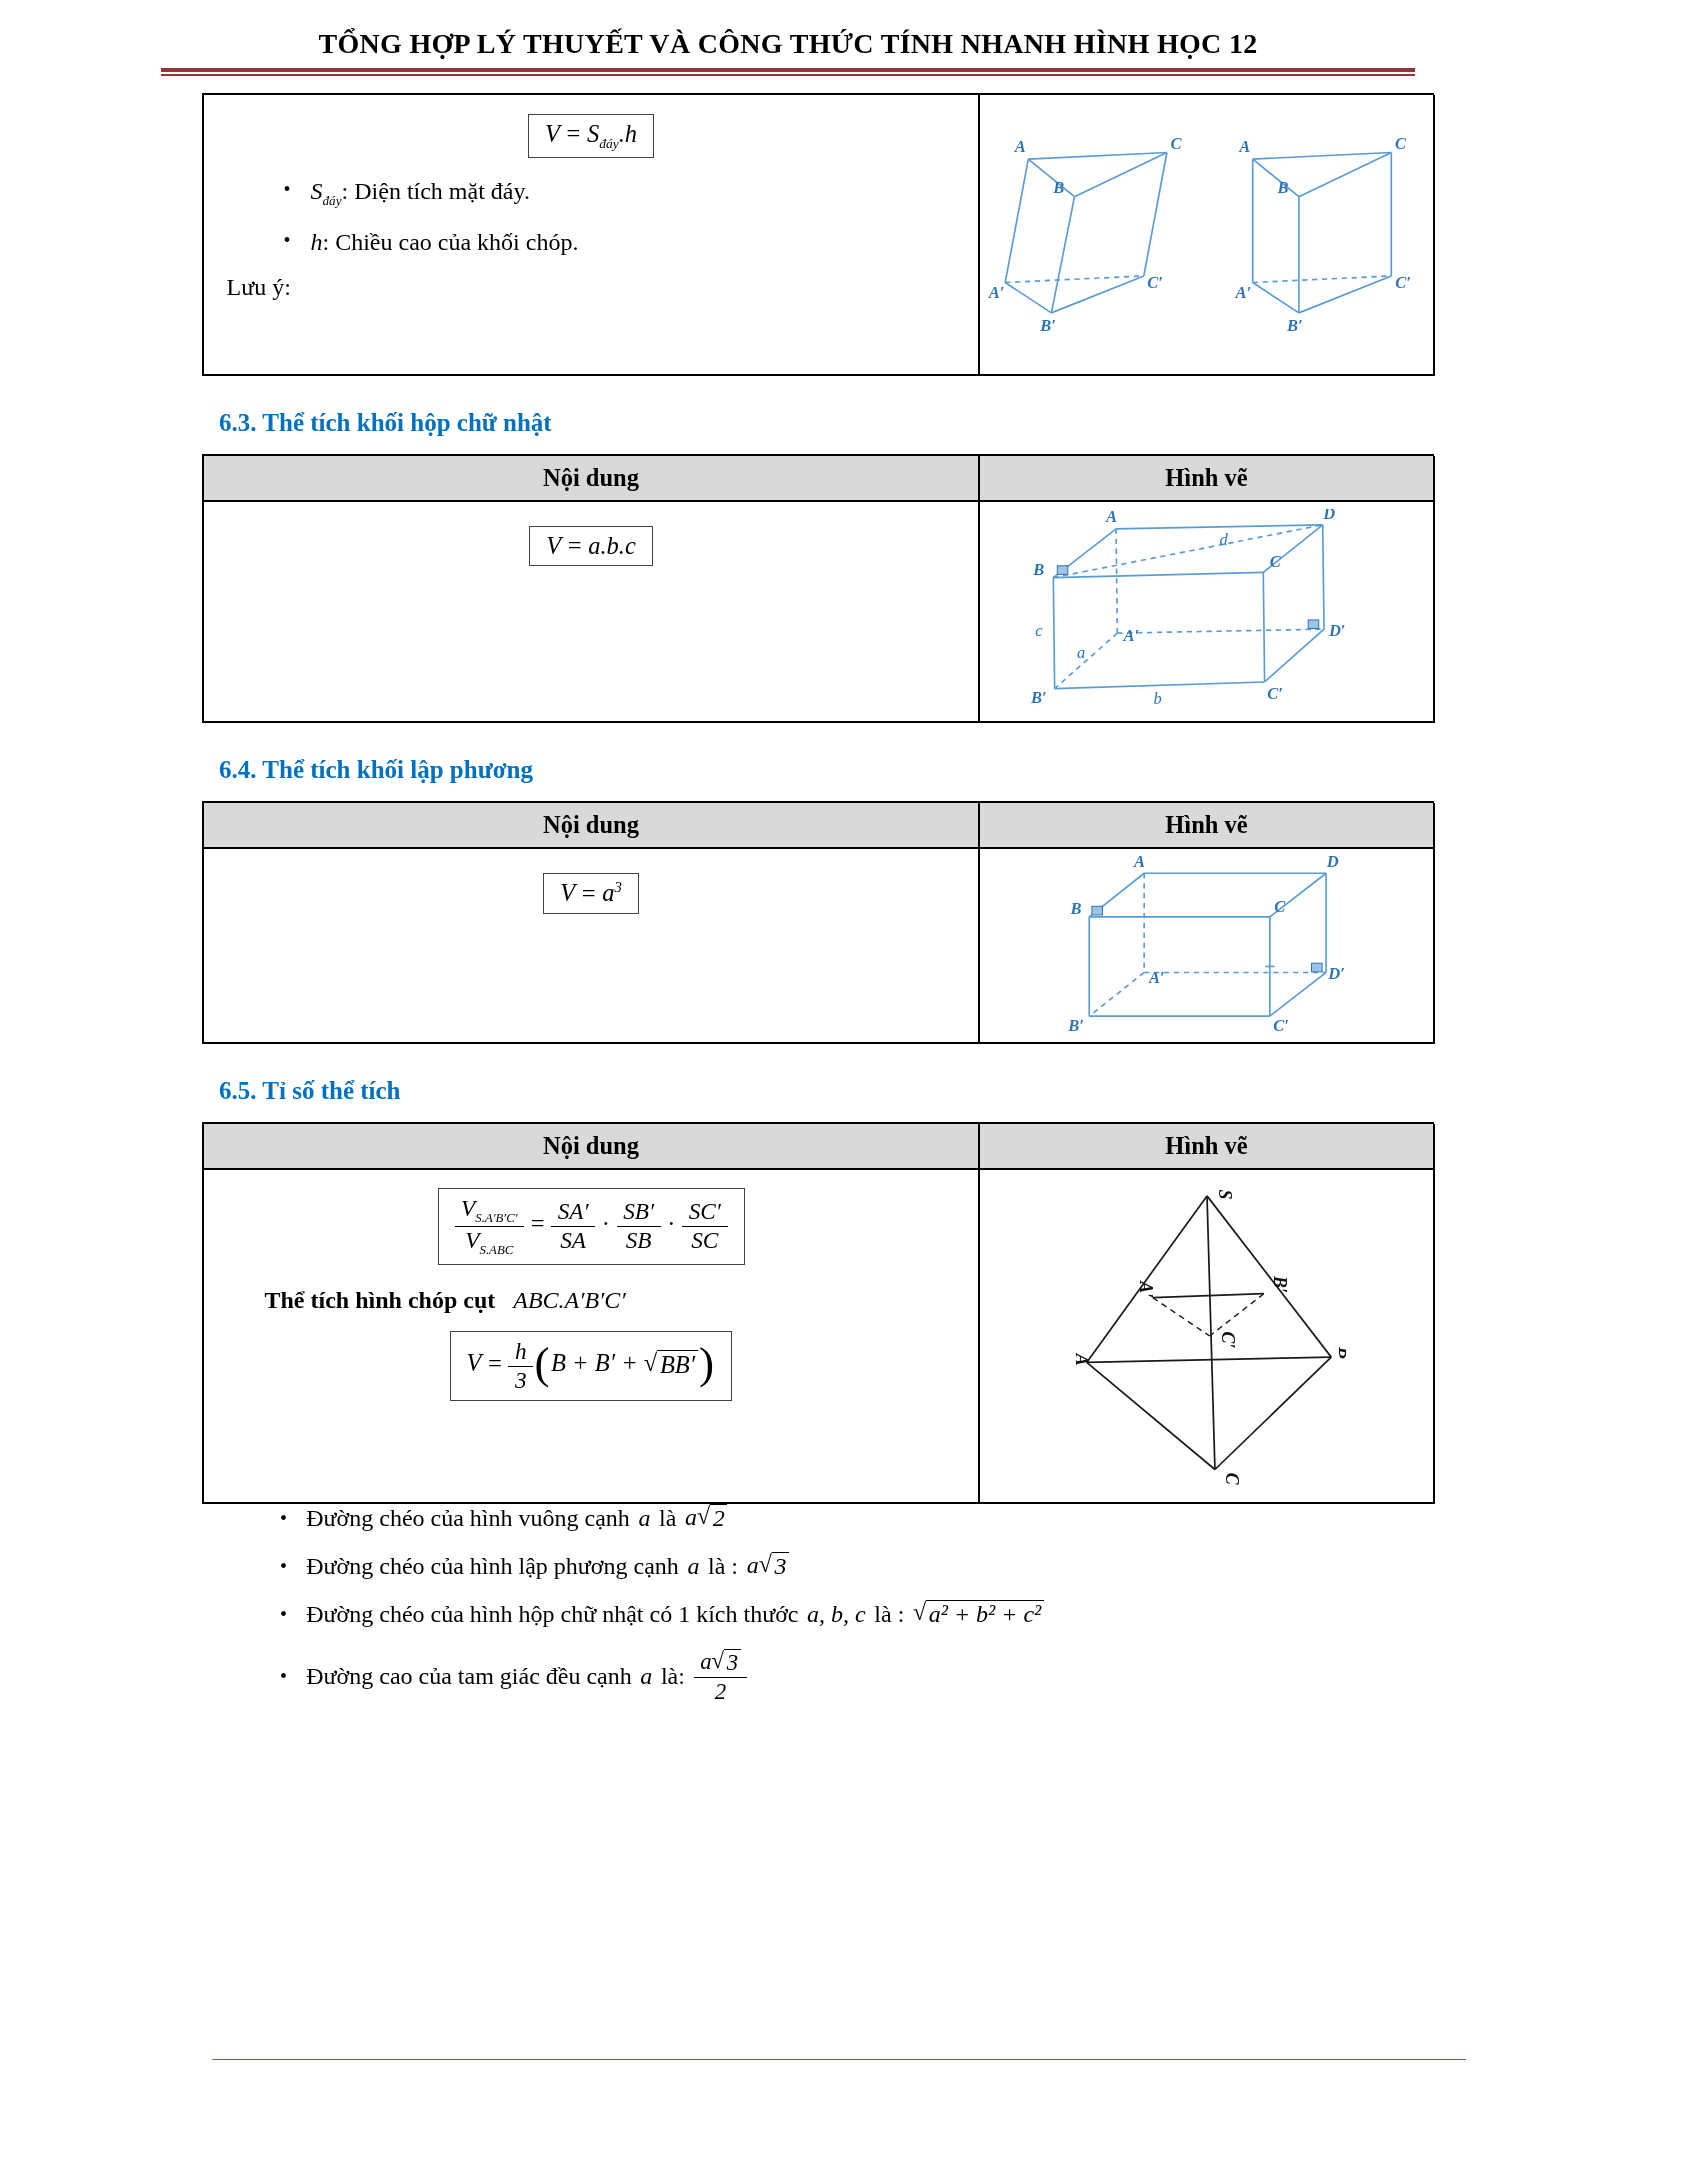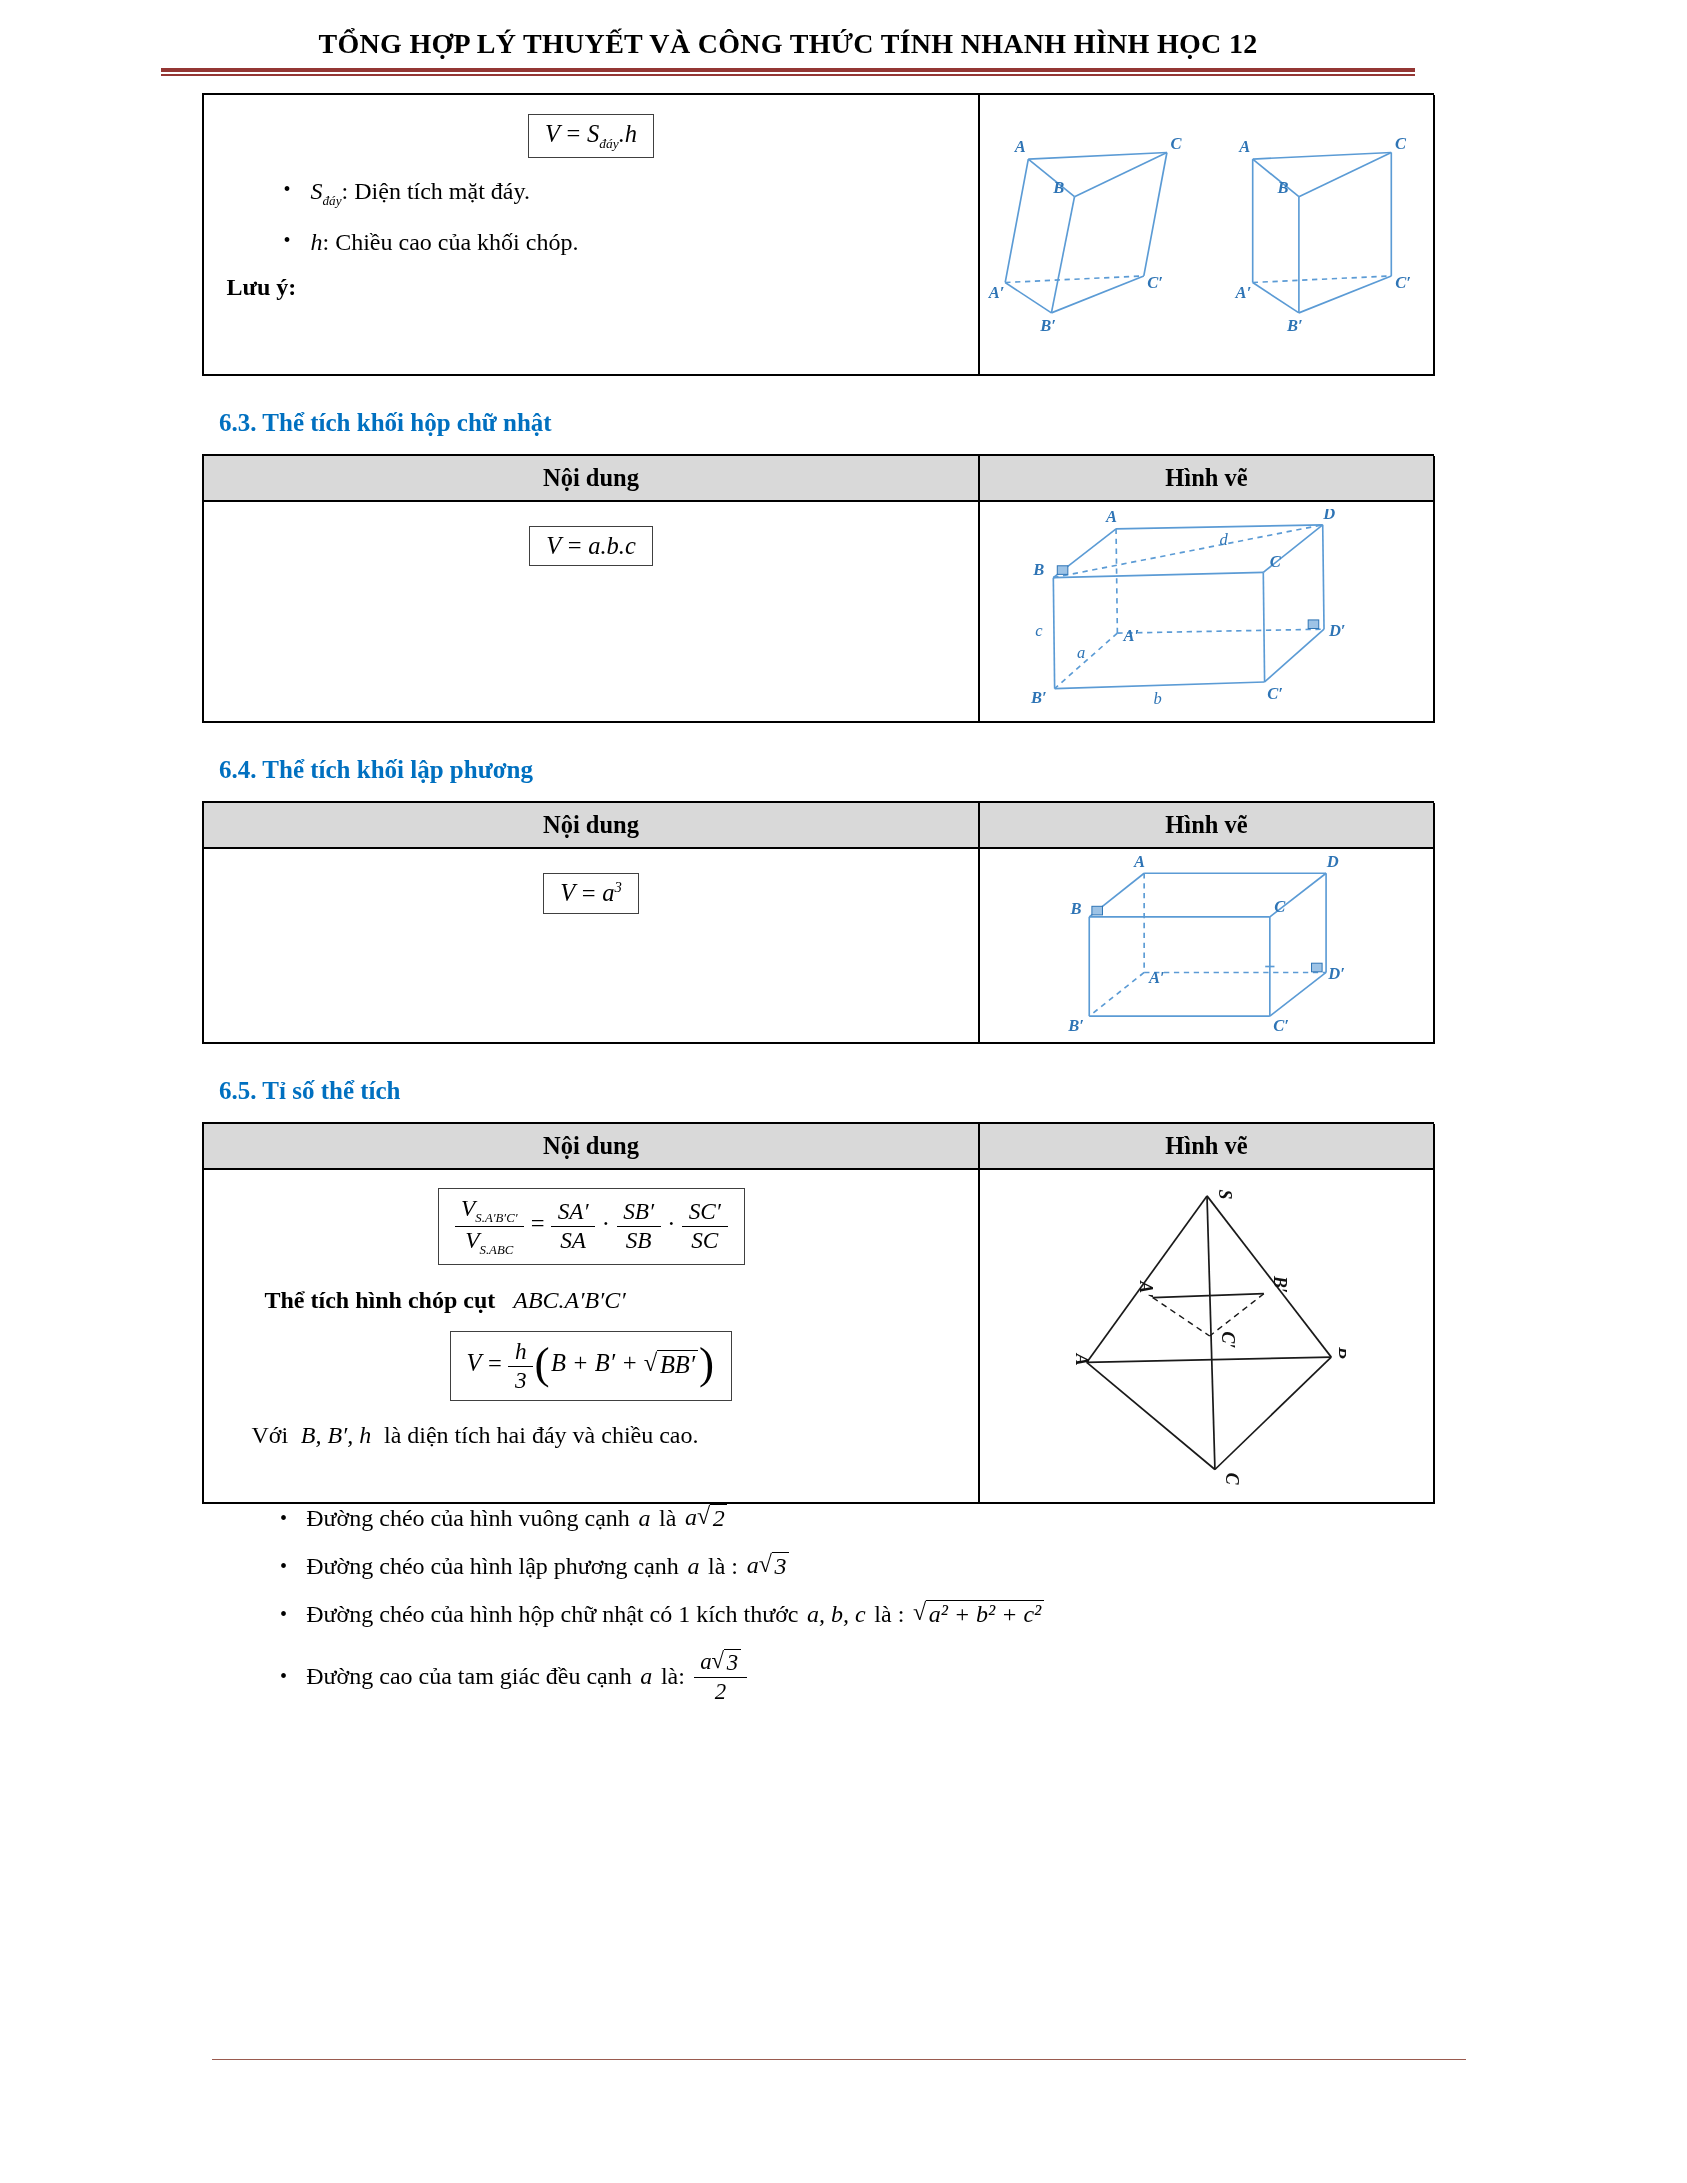--- a/index.html
+++ b/index.html
@@ -30,21 +30,21 @@
   .frac{display:inline-block;vertical-align:middle;text-align:center;line-height:1.15;font-size:.95em}
   .frac .num{display:block;border-bottom:1.7px solid #000;padding:0.7px 6.6px}
   .frac .den{display:block;padding:0.7px 6.6px}
   .sqrt{display:inline-flex;align-items:flex-start;white-space:nowrap}
   .rsign{font-style:normal;transform:translateY(-0.7px)}
   .rad{border-top:1.7px solid #000;padding:0 2.6px;font-style:italic}
   .bp{font-size:1.85em;font-style:normal;vertical-align:middle;line-height:0;position:relative;top:-2.6px;margin:0 1.3px}
   
   .brow{display:flex;align-items:baseline;margin:20px 0 0 61px;font-size:24px}
   .brow .bullet{margin-right:20px;font-size:20px;transform:translateY(-2.6px)}
-  .note-label{font-weight:bold;margin:18.5px 0 0 4px;font-size:24px}
+  .note-label{font-weight:normal;margin:18.5px 0 0 4px;font-size:24px}
   .note-text{margin:9.3px 0 0 52px;font-size:24px}
   
   .brow66{display:flex;align-items:center;margin:0 0 20px 78px;font-size:24px;gap:8.6px}
   .brow66 .bullet{font-size:20px;margin-right:10.6px}
   
   svg line,svg path,svg polygon{fill:none}
   .bl{stroke:#5B9BD5;stroke-width:2.5}
   .bld{stroke:#5B9BD5;stroke-width:2.5;stroke-dasharray:8 7}
   .bk{stroke:#1a1a1a;stroke-width:2.6}
   .bkd{stroke:#1a1a1a;stroke-width:2.2;stroke-dasharray:9 7}
@@ -214,25 +214,20 @@
         <div style="margin:22.5px 0 0 42px;font-size:24px">
           <span style="font-weight:bold">Thể tích hình chóp cụt</span>
           <span class="math" style="margin-left:12px">ABC.A′B′C′</span>
         </div>
         <div class="ctr" style="margin-top:17px">
           <span class="fbox math"><span>V</span><span class="op">=</span><span class="frac"><span class="num">h</span><span class="den">3</span></span><span class="bp">(</span><span>B + B′ +</span>&nbsp;<span class="sqrt">
                 <span class="rsign">√</span>
                 <span class="rad">BB′</span>
               </span><span class="bp">)</span></span>
         </div>
-        <div style="margin:21px 0 0 29px;font-size:24px">
-          <span>Với</span>
-          <span class="math" style="margin:0 6.6px">B, B′, h</span>
-          <span>là diện tích hai đáy và chiều cao.</span>
-        </div>
       </div>
       <div class="cr">
         <svg width="278" height="304" viewBox="0 0 420 460">
           <g>
             <line class="bk" x1="210" y1="18" x2="28" y2="270"></line>
             <line class="bk" x1="210" y1="18" x2="398" y2="262"></line>
             <line class="bk" x1="210" y1="18" x2="222" y2="432"></line>
             <line class="bk" x1="28" y1="270" x2="398" y2="262"></line>
             <line class="bk" x1="28" y1="270" x2="222" y2="432"></line>
             <line class="bk" x1="398" y1="262" x2="222" y2="432"></line>

